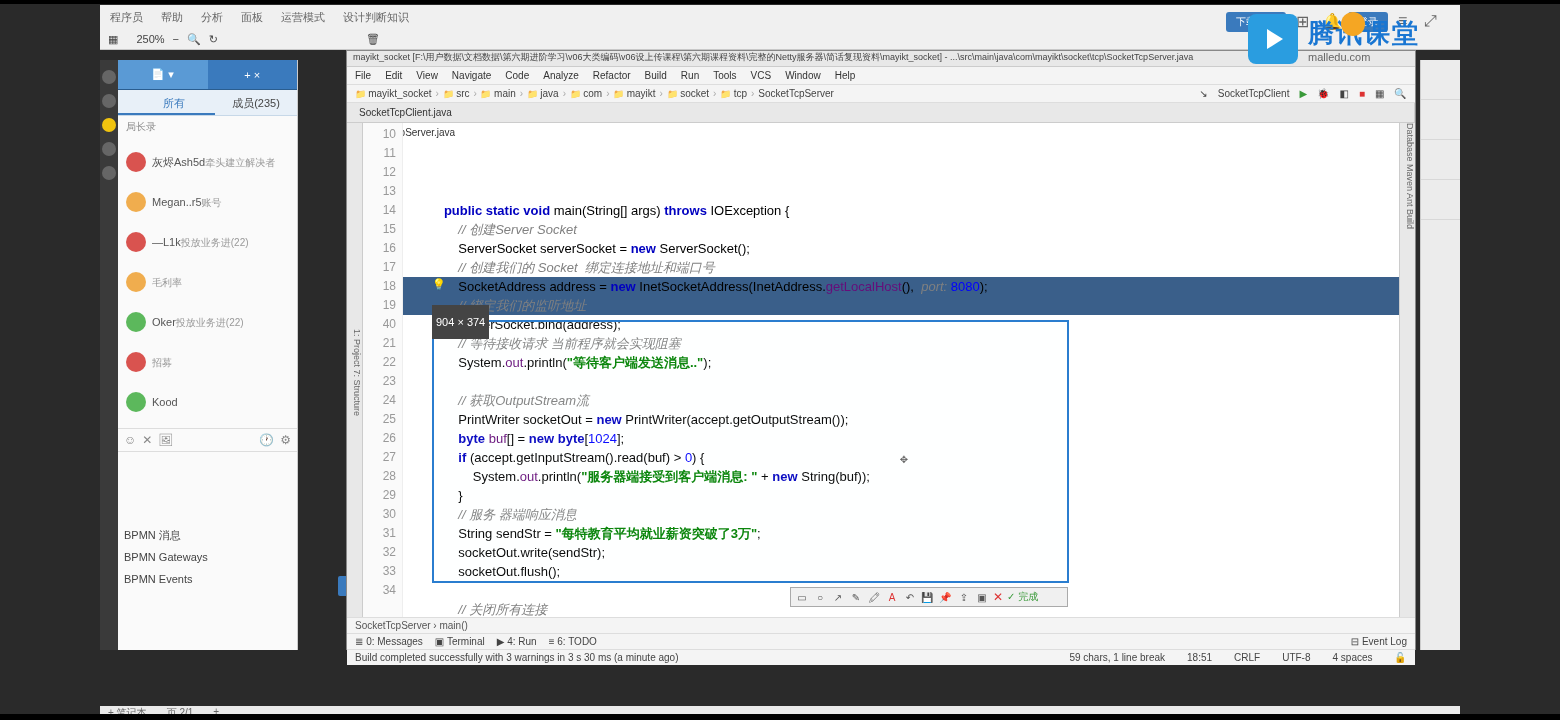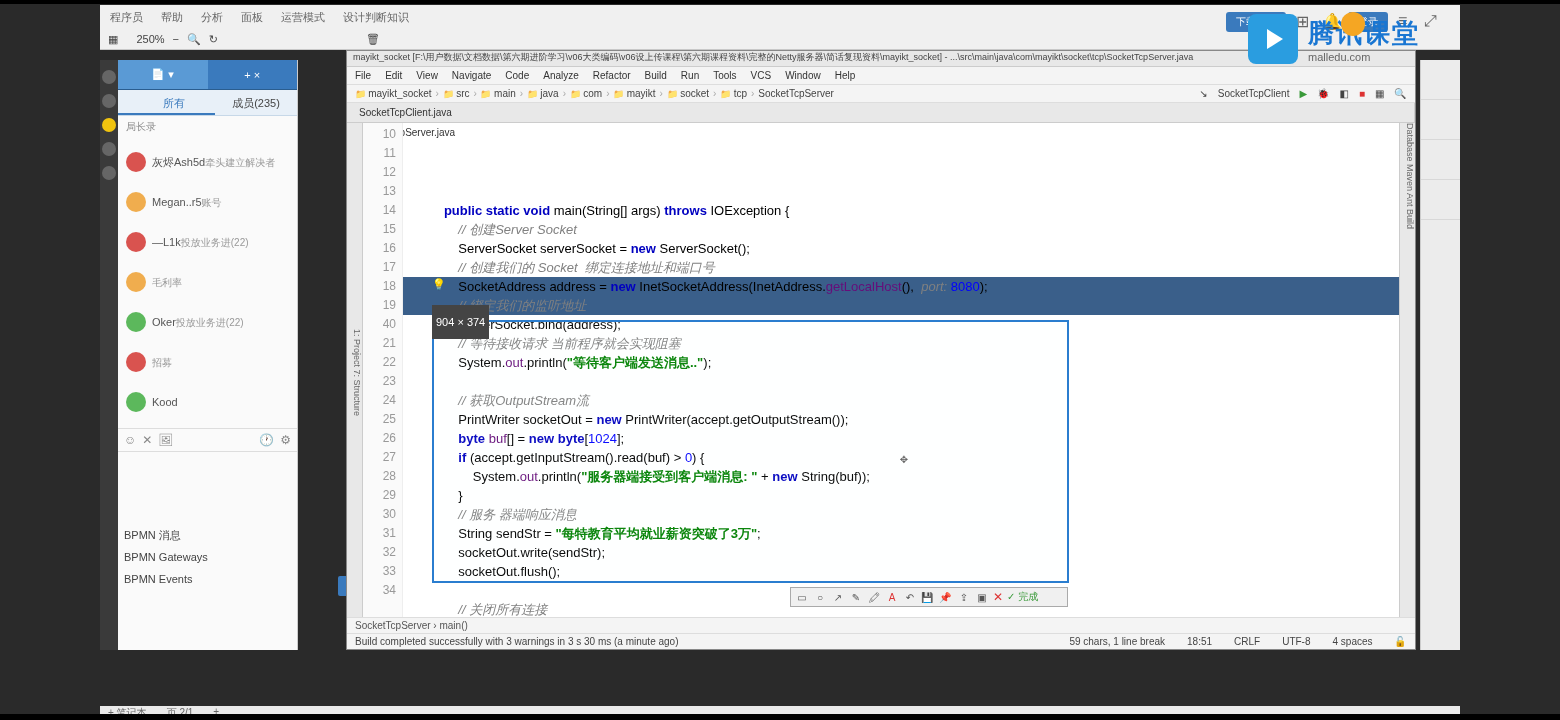--- a/index.html
+++ b/index.html
@@ -307,20 +307,29 @@
           <div>34</div>
         </div>
     <div class="code">
       <div class="highlight-line l1"></div>
       <div class="highlight-line l2"></div>
       <div class="code-inner" id="code"><div>        <span class="kw">public static void</span> main(String[] args) <span class="kw">throws</span> IOException {</div><div>            <span class="cmt">// 创建Server Socket</span></div><div>            ServerSocket serverSocket = <span class="kw">new</span> ServerSocket();</div><div>            <span class="cmt">// 创建我们的 Socket  绑定连接地址和端口号</span></div><div>            SocketAddress address = <span class="kw">new</span> InetSocketAddress(InetAddress.<span class="fld">getLocalHost</span>(), <span class="cmt"> port: </span><span class="num">8080</span>);</div><div>            <span class="cmt">// 绑定我们的监听地址</span></div><div>            serverSocket.bind(address);</div><div>            <span class="cmt">// 等待接收请求 当前程序就会实现阻塞</span></div><div>            System.<span class="fld">out</span>.println(<span class="str">"等待客户端发送消息.."</span>);</div><div style="color: rgb(255, 255, 255);">            Socket accept = serverSocket.accept();</div><div>            <span class="cmt">// 获取OutputStream流</span></div><div>            PrintWriter socketOut = <span class="kw">new</span> PrintWriter(accept.getOutputStream());</div><div>            <span class="kw">byte</span> <span class="fld">buf</span>[] = <span class="kw">new byte</span>[<span class="num">1024</span>];</div><div>            <span class="kw">if</span> (accept.getInputStream().read(buf) &gt; <span class="num">0</span>) {</div><div>                System.<span class="fld">out</span>.println(<span class="str">"服务器端接受到客户端消息: "</span> + <span class="kw">new</span> String(buf));</div><div>            }</div><div>            <span class="cmt">// 服务 器端响应消息</span></div><div>            String sendStr = <span class="str">"每特教育平均就业薪资突破了3万"</span>;</div><div>            socketOut.write(sendStr);</div><div>            socketOut.flush();</div><div>            </div><div>            <span class="cmt">// 关闭所有连接</span></div></div>
     </div>
     <div class="tool-right">Database  Maven  Ant Build</div>
   </div>
   <div class="ide-crumb2">SocketTcpServer  ›  main()</div>
+  <div class="ide-foot">
+    <span>≣ 0: Messages</span>
+    <span>▣ Terminal</span>
+    <span>▶ 4: Run</span>
+    <span>≡ 6: TODO</span>
+    <span class="r">
+          <span>⊟ Event Log</span>
+        </span>
+  </div>
   <div class="ide-status">
     <span>Build completed successfully with 3 warnings in 3 s 30 ms (a minute ago)</span>
     <span class="r">
       <span>59 chars, 1 line break</span>
       <span>18:51</span>
       <span>CRLF</span>
       <span>UTF-8</span>
       <span>4 spaces</span>
       <span>🔓</span>
     </span>

